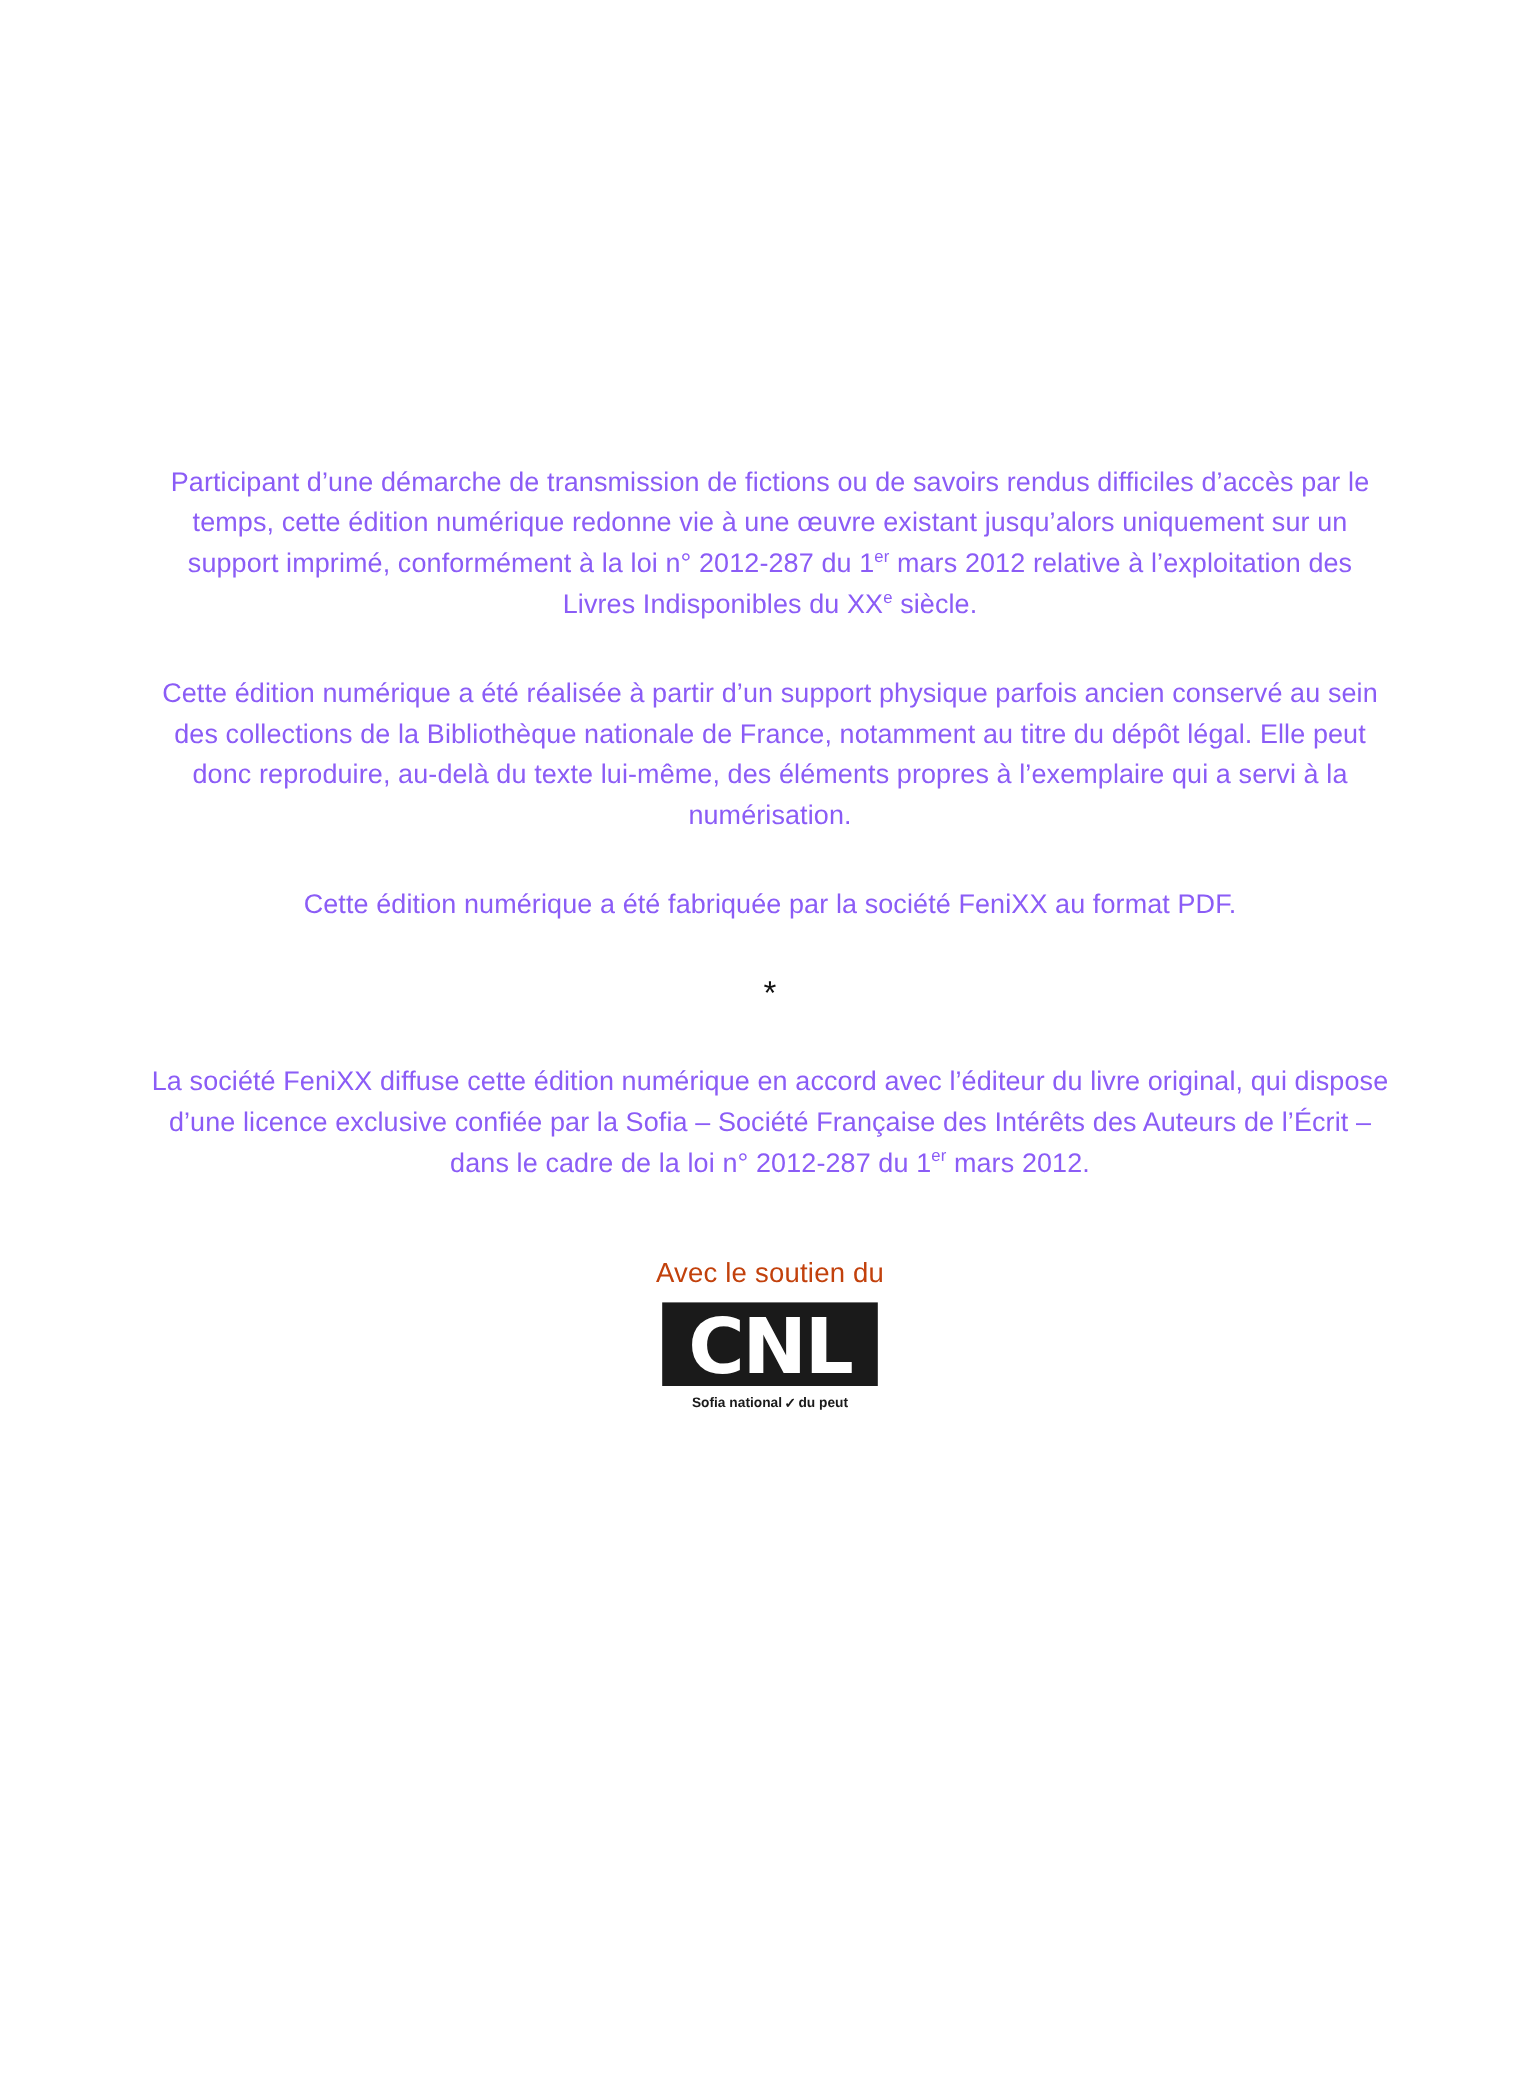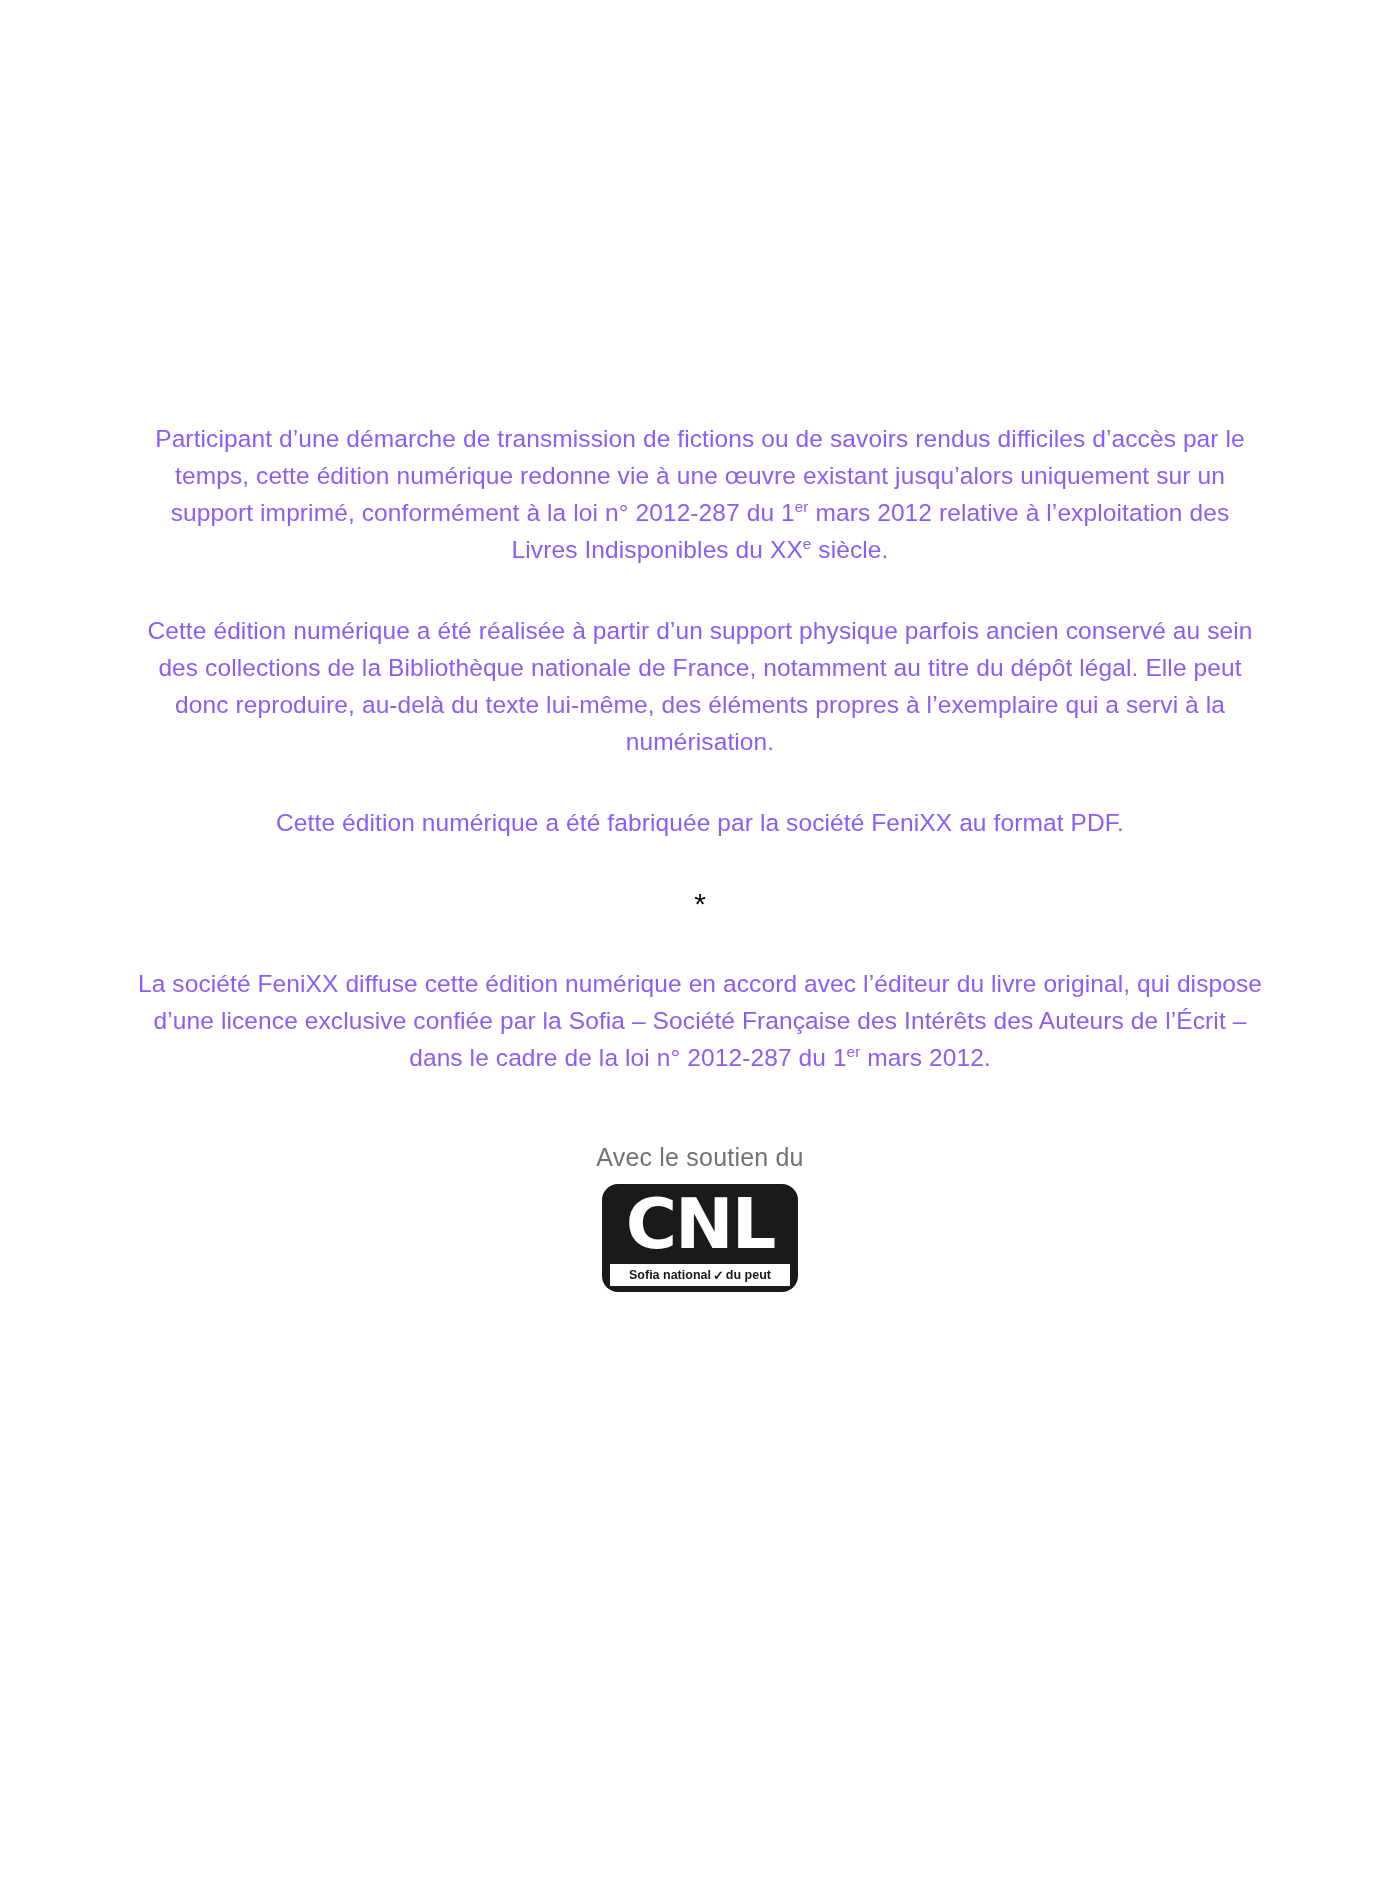--- a/index.html
+++ b/index.html
@@ -58,31 +58,30 @@
     vertical-align: super;
     line-height: 0;
   }
   .support-block {
     margin-top: 66px;
     text-align: center;
   }
   .support-text {
     font-size: 25px;
     line-height: 30px;
-    color: #737373;
+    color: #c2410c;
     letter-spacing: 0.2px;
   }
   .cnl-logo {
     margin: 12px auto 0 auto;
     width: 196px;
-    height: 108px;
+    height: 76px;
     background: #1a1a1a;
     position: relative;
     display: block;
-    border-radius: 16px;
   }
   .cnl-main {
     position: absolute;
     top: 2px;
     left: 0;
     right: 0;
     height: 76px;
     color: #ffffff;
     font-family: "DejaVu Sans", sans-serif;
     font-weight: bold;

